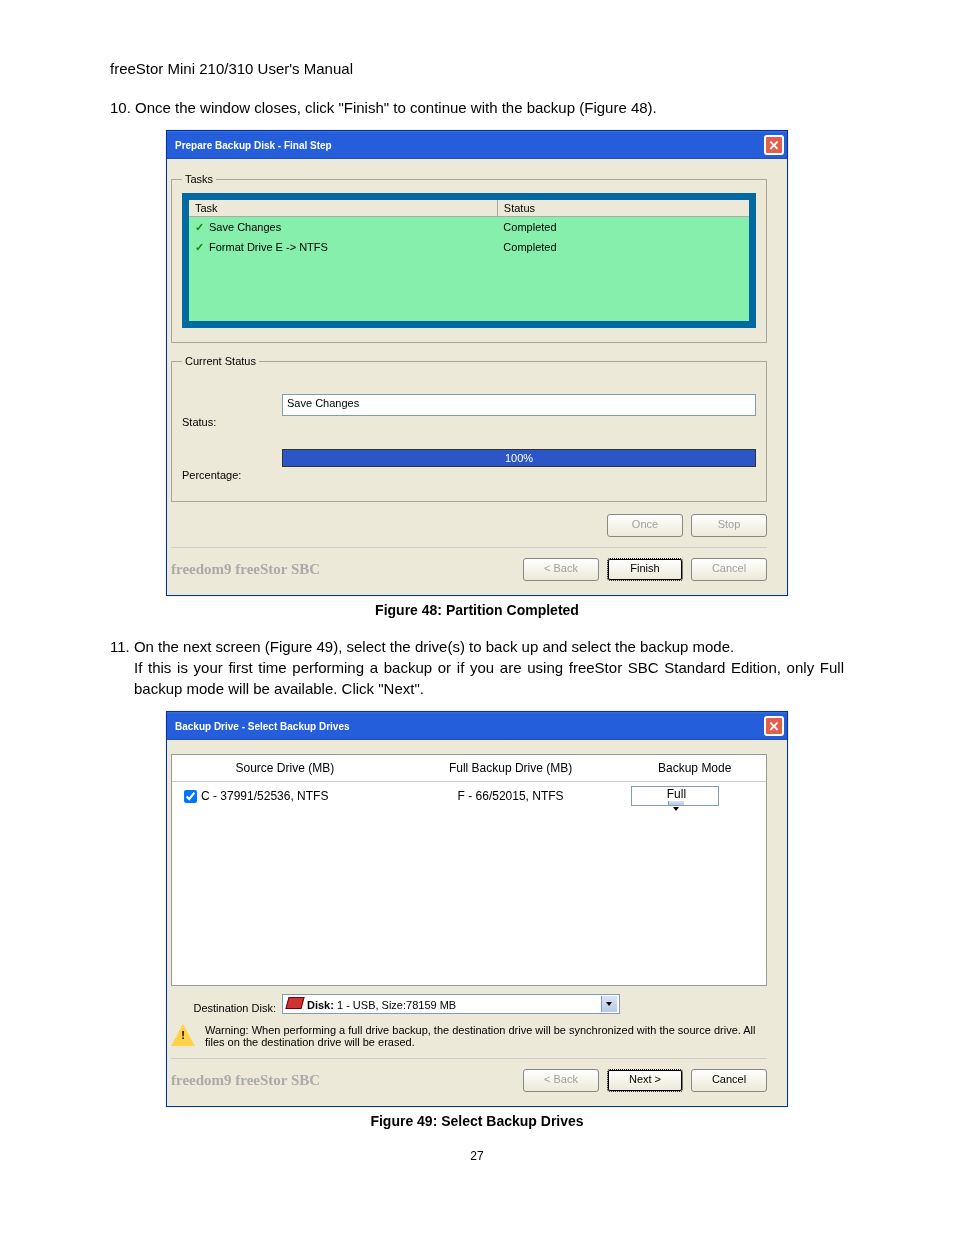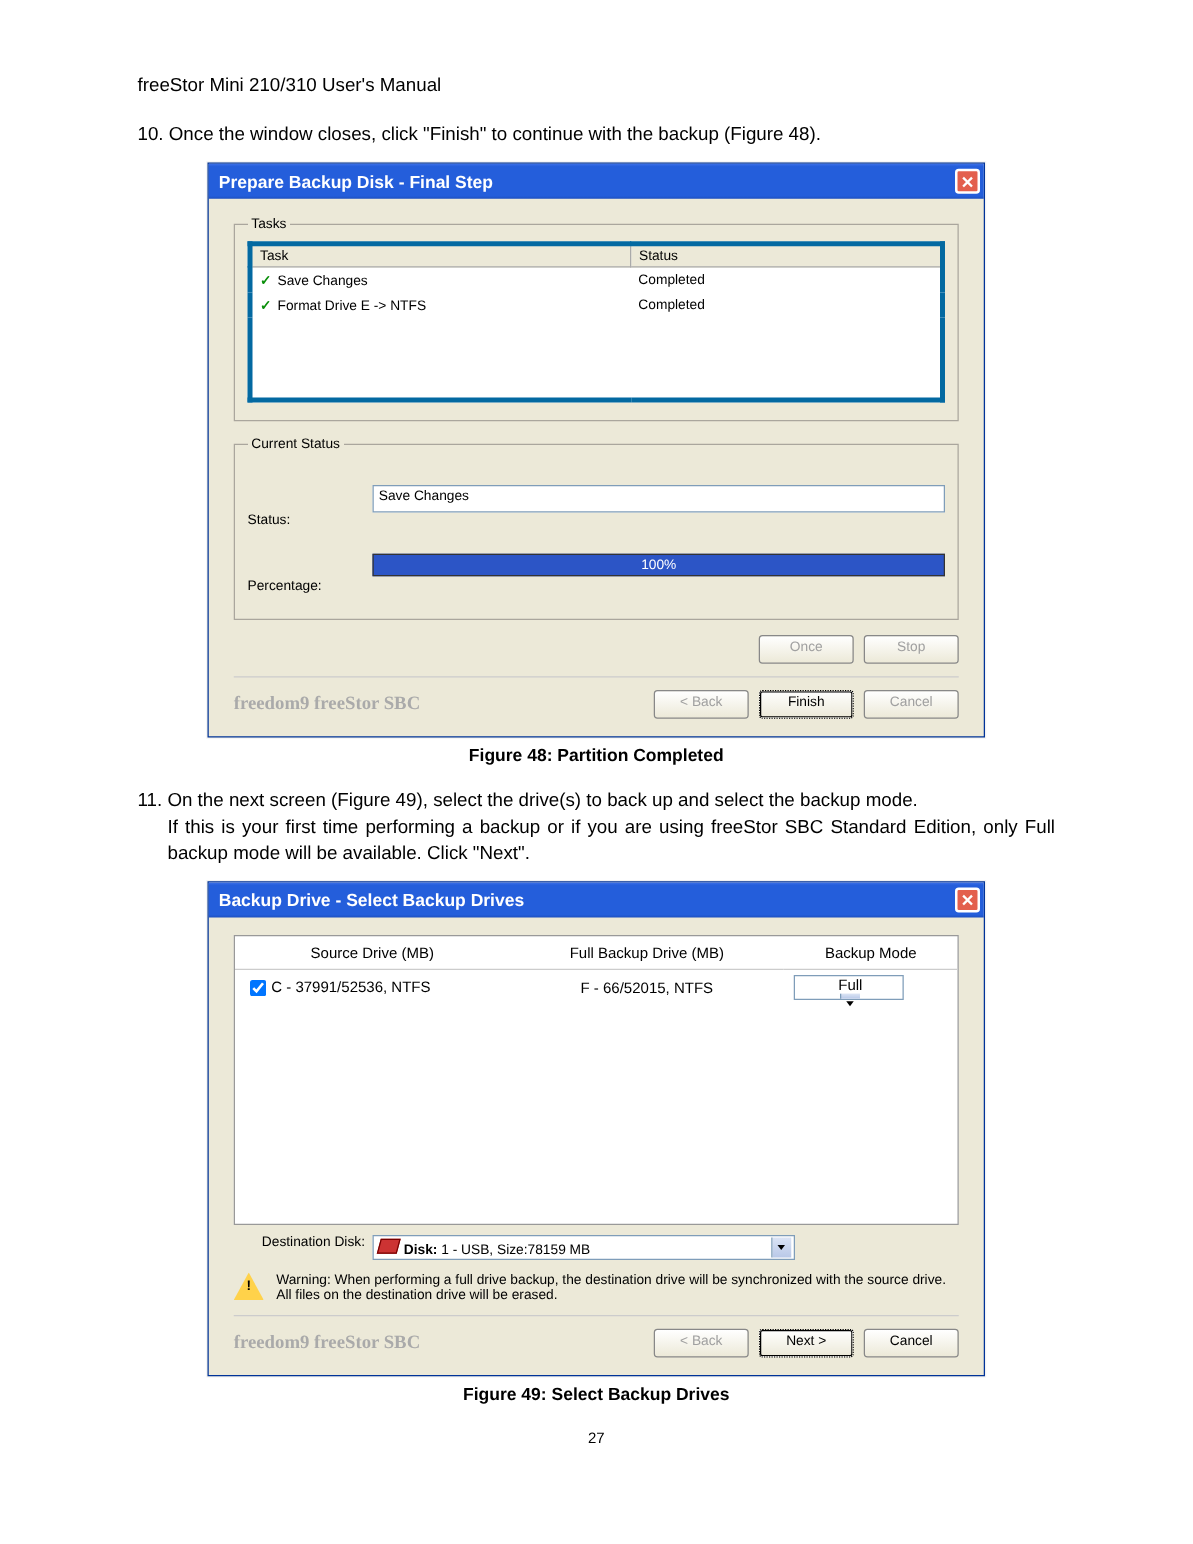--- a/index.html
+++ b/index.html
@@ -55,55 +55,55 @@
     background: linear-gradient(to bottom, #3b6fe8 0%, #245edb 8%, #245edb 92%, #1d4fc0 100%);
     color: #fff;
     display: flex;
     align-items: center;
     justify-content: space-between;
     padding: 2px 3px 2px 8px;
     height: 24px;
   }
   .titlebar .title {
     font-weight: bold;
-    font-size: 14px;
+    font-size: 10px;
   }
   .close-btn {
     width: 20px;
     height: 20px;
     background: #e35f4d;
     border: 2px solid #fff;
     border-radius: 3px;
     color: #fff;
     display: flex;
     align-items: center;
     justify-content: center;
     font-weight: bold;
     font-size: 13px;
     box-sizing: border-box;
   }
   .dlg-body {
-    padding: 14px 20px 14px 20px;
+    padding: 14px 20px 14px 4px;
   }
 
   fieldset.xp {
     border: 1px solid #aaa69d;
     padding: 8px 10px 14px 10px;
     margin: 0 0 12px 0;
   }
   fieldset.xp > legend {
     font-size: 11px;
     padding: 0 3px;
   }
 
   table.tasks {
     width: 100%;
     border-collapse: collapse;
-    background: #ffffff;
-    border: 4px solid #0369a1;
+    background: #86efac;
+    border: 7px solid #0369a1;
     font-size: 11px;
   }
   table.tasks th {
     border: 1px solid #aaa;
     background: #ece9d8;
     font-weight: normal;
     text-align: left;
     padding: 2px 6px;
   }
   table.tasks td {
@@ -221,21 +221,21 @@
     background: #fff;
     display: inline-flex;
     align-items: center;
     justify-content: space-between;
     padding: 0 2px 0 4px;
     flex-direction: column;
   }
 
   .dest-row {
     display:flex;
-    align-items:flex-start;
+    align-items:flex-end;
     margin-top:8px;
     gap:6px;
   }
   .dest-label {
     font-size: 11px;
     min-width: 105px;
     text-align: right;
   }
   .dest-select {
     flex:1;

